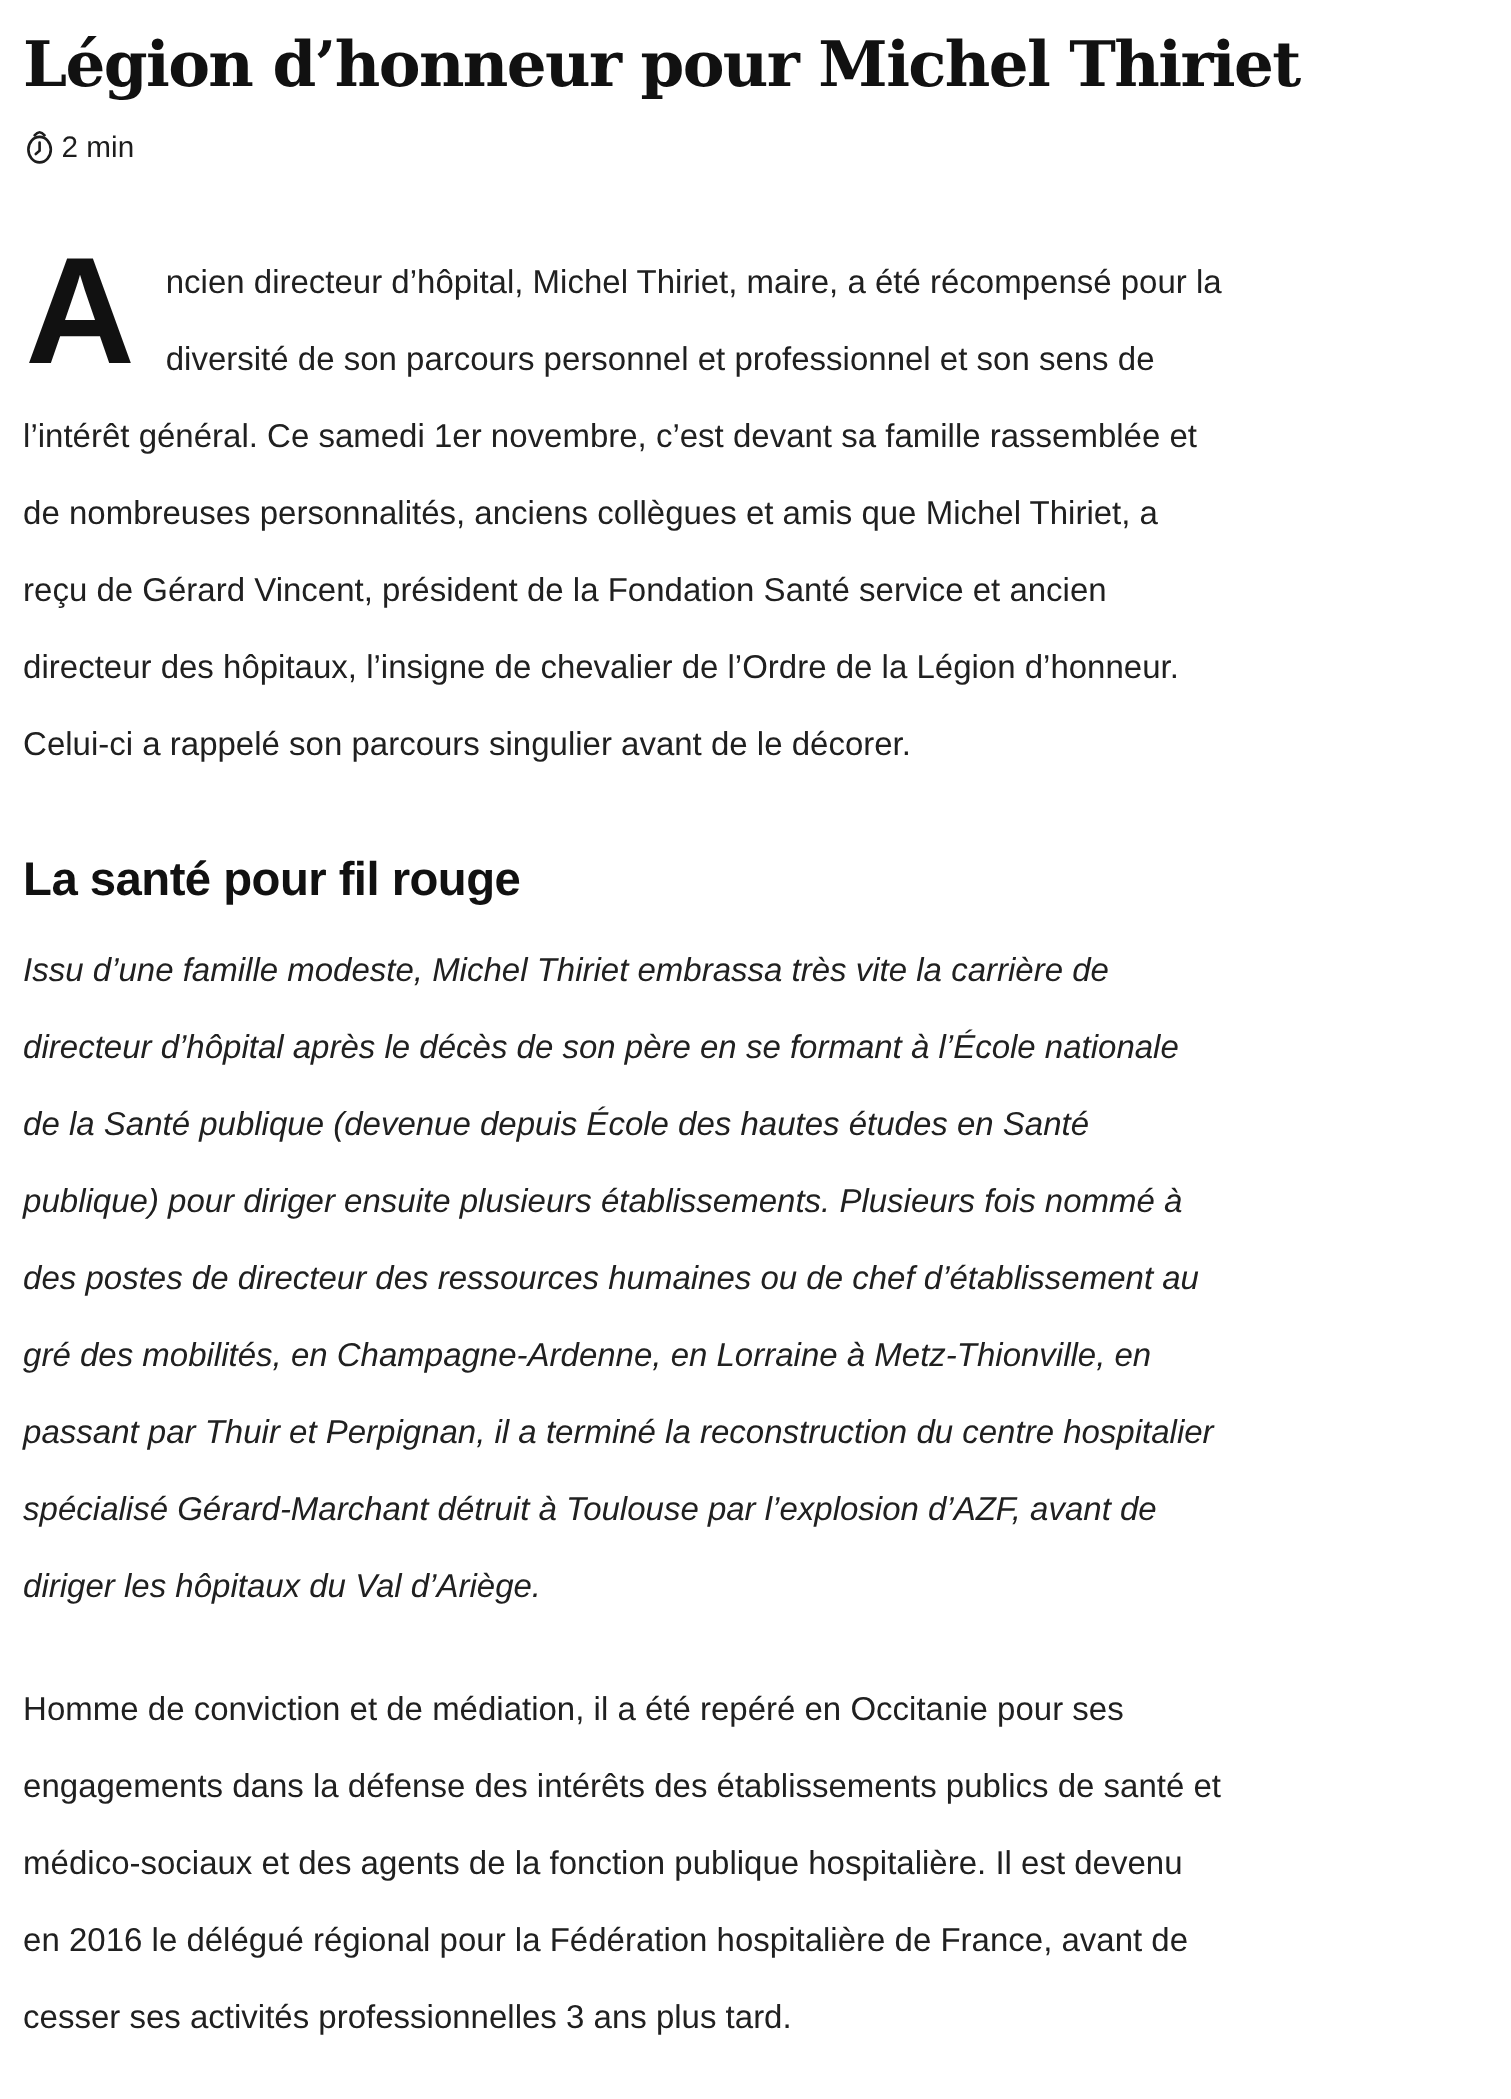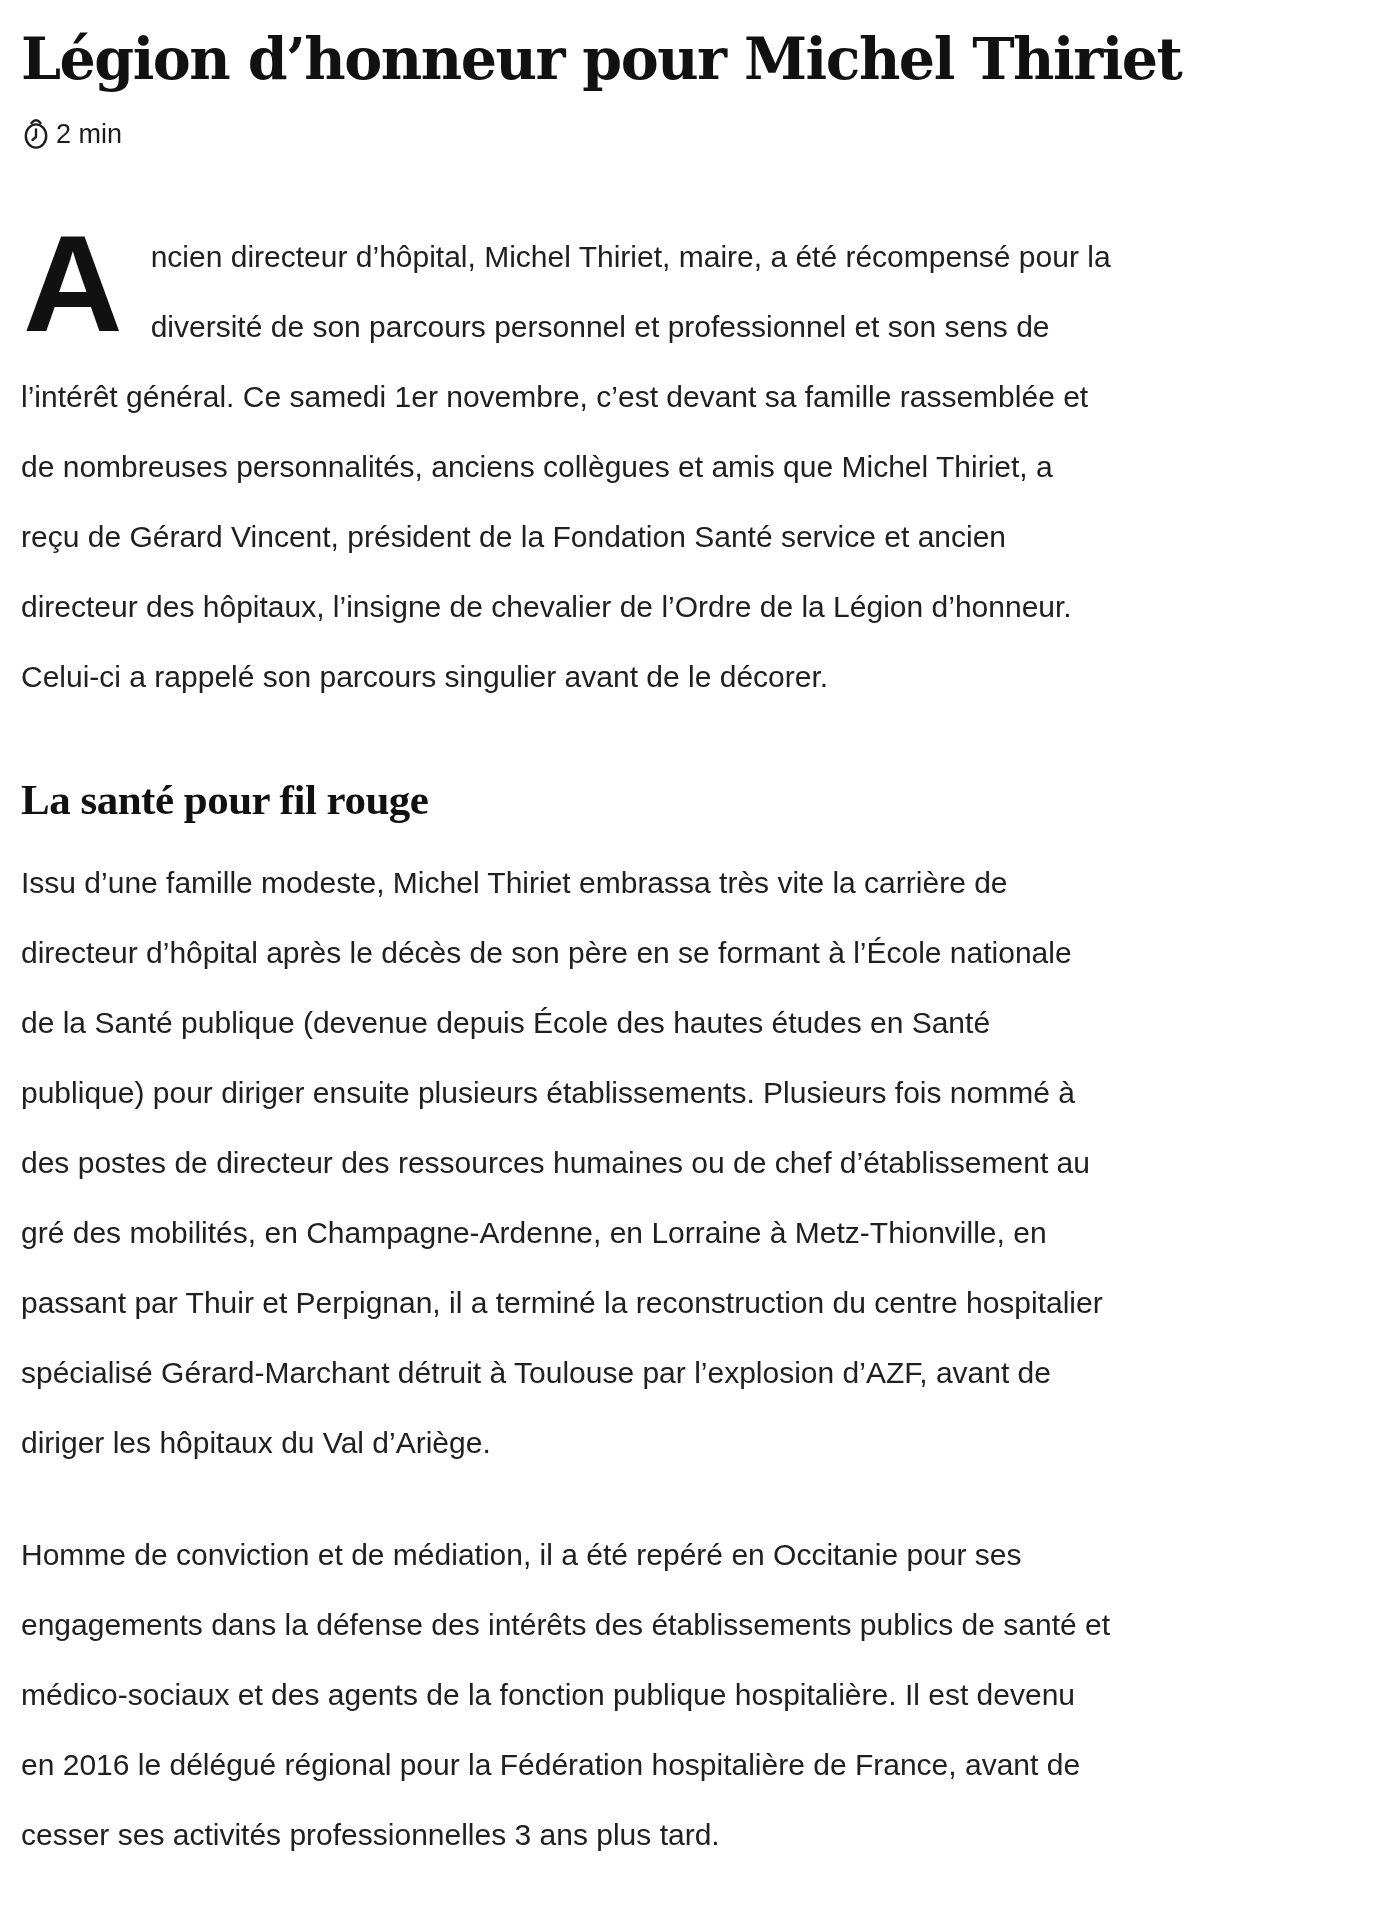--- a/index.html
+++ b/index.html
@@ -56,30 +56,30 @@
     float: left;
     font-family: "Liberation Sans", sans-serif;
     font-weight: 700;
     font-size: 138px;
     line-height: 102px;
     color: #111111;
     margin: 10px 30px 0 2px;
     letter-spacing: -2px;
   }
   h2.section-heading {
-    font-family: Liberation Serif, serif;
+    font-family: Liberation Sans, sans-serif;
     font-weight: 700;
     font-size: 43px;
     line-height: 52px;
     letter-spacing: -0.5px;
     color: #111111;
     margin: 62px 0 0 0;
     clear: both;
   }
-  p.after-heading { margin-top: 22px; }
+  p.after-heading { margin-top: 22px; font-style: italic; }
   p.follow { margin-top: 42px; }
 </style>
 </head>
 <body>
 
 <article class="article">
 
   <h1 class="title">Légion d’honneur pour Michel Thiriet</h1>
 
   <div class="meta">

